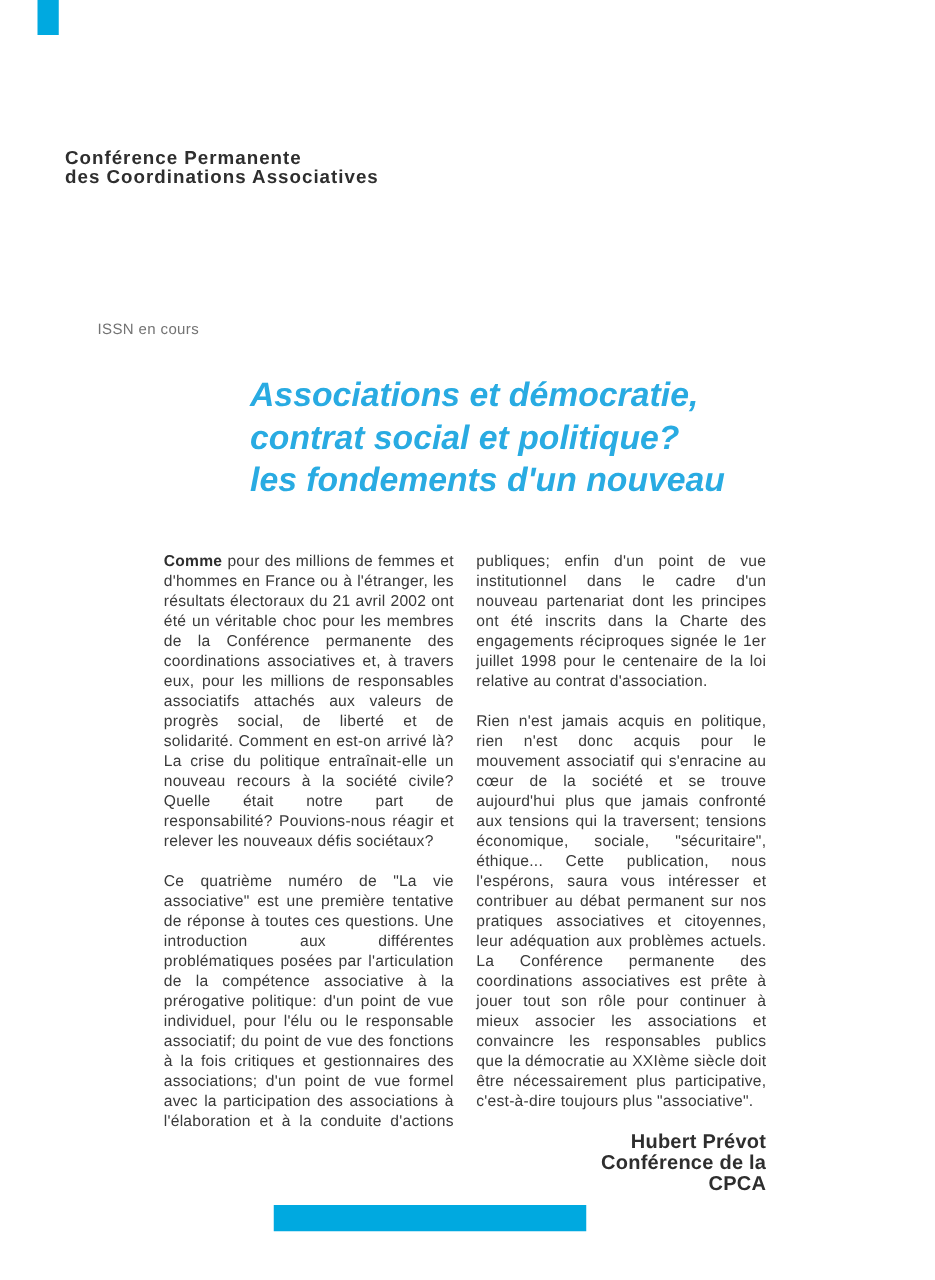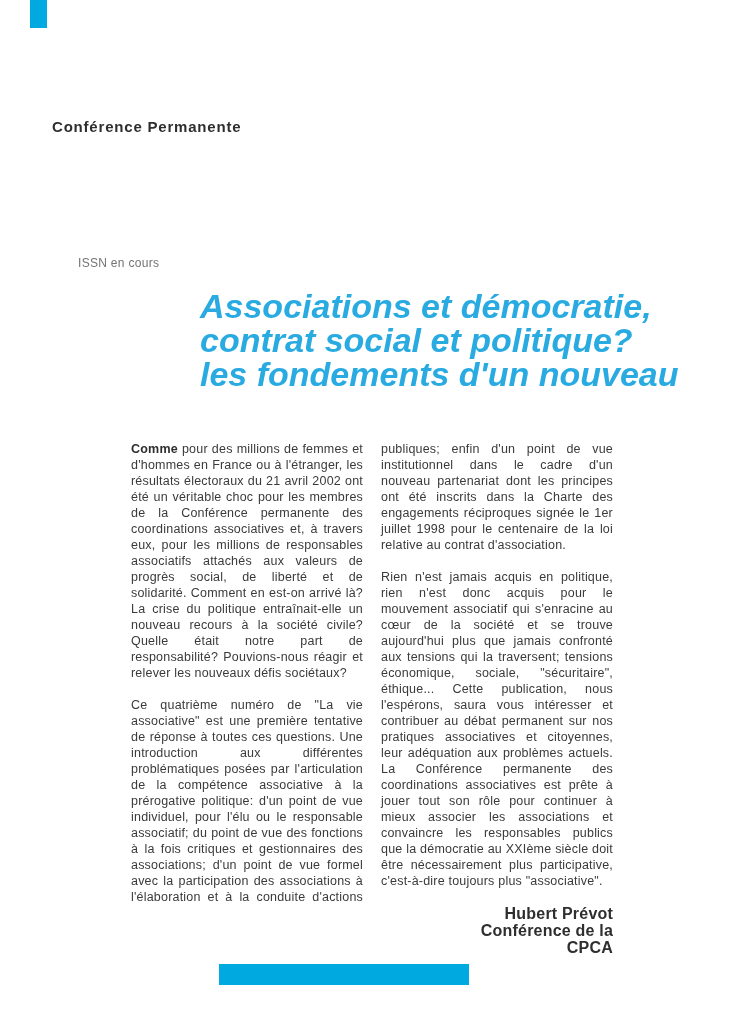--- a/index.html
+++ b/index.html
@@ -40,23 +40,23 @@
     position: absolute;
     left: 78px;
     top: 256px;
     font-size: 12px;
     letter-spacing: 0.3px;
     color: #737373;
   }
   .title {
     position: absolute;
     left: 200px;
-    top: 289px;
+    top: 299px;
     margin: 0;
-    font-size: 34px;
+    font-size: 27px;
     line-height: 34px;
     font-weight: bold;
     font-style: italic;
     color: var(--title-color);
   }
   .title-line { display: block; }
   .columns {
     position: absolute;
     left: 131px;
     top: 441px;
@@ -95,20 +95,21 @@
 </style>
 </head>
 <body>
 
 <div class="page">
 
   <div class="corner-mark"></div>
 
   <div class="org-name">
     <div>Conférence Permanente</div>
+    <div>des Coordinations Associatives</div>
   </div>
 
   <div class="issn">ISSN en cours</div>
 
   <h1 class="title">
     <span class="title-line">Associations et démocratie,</span>
     <span class="title-line">contrat social et politique?</span>
     <span class="title-line">les fondements d'un nouveau</span>
   </h1>
 

